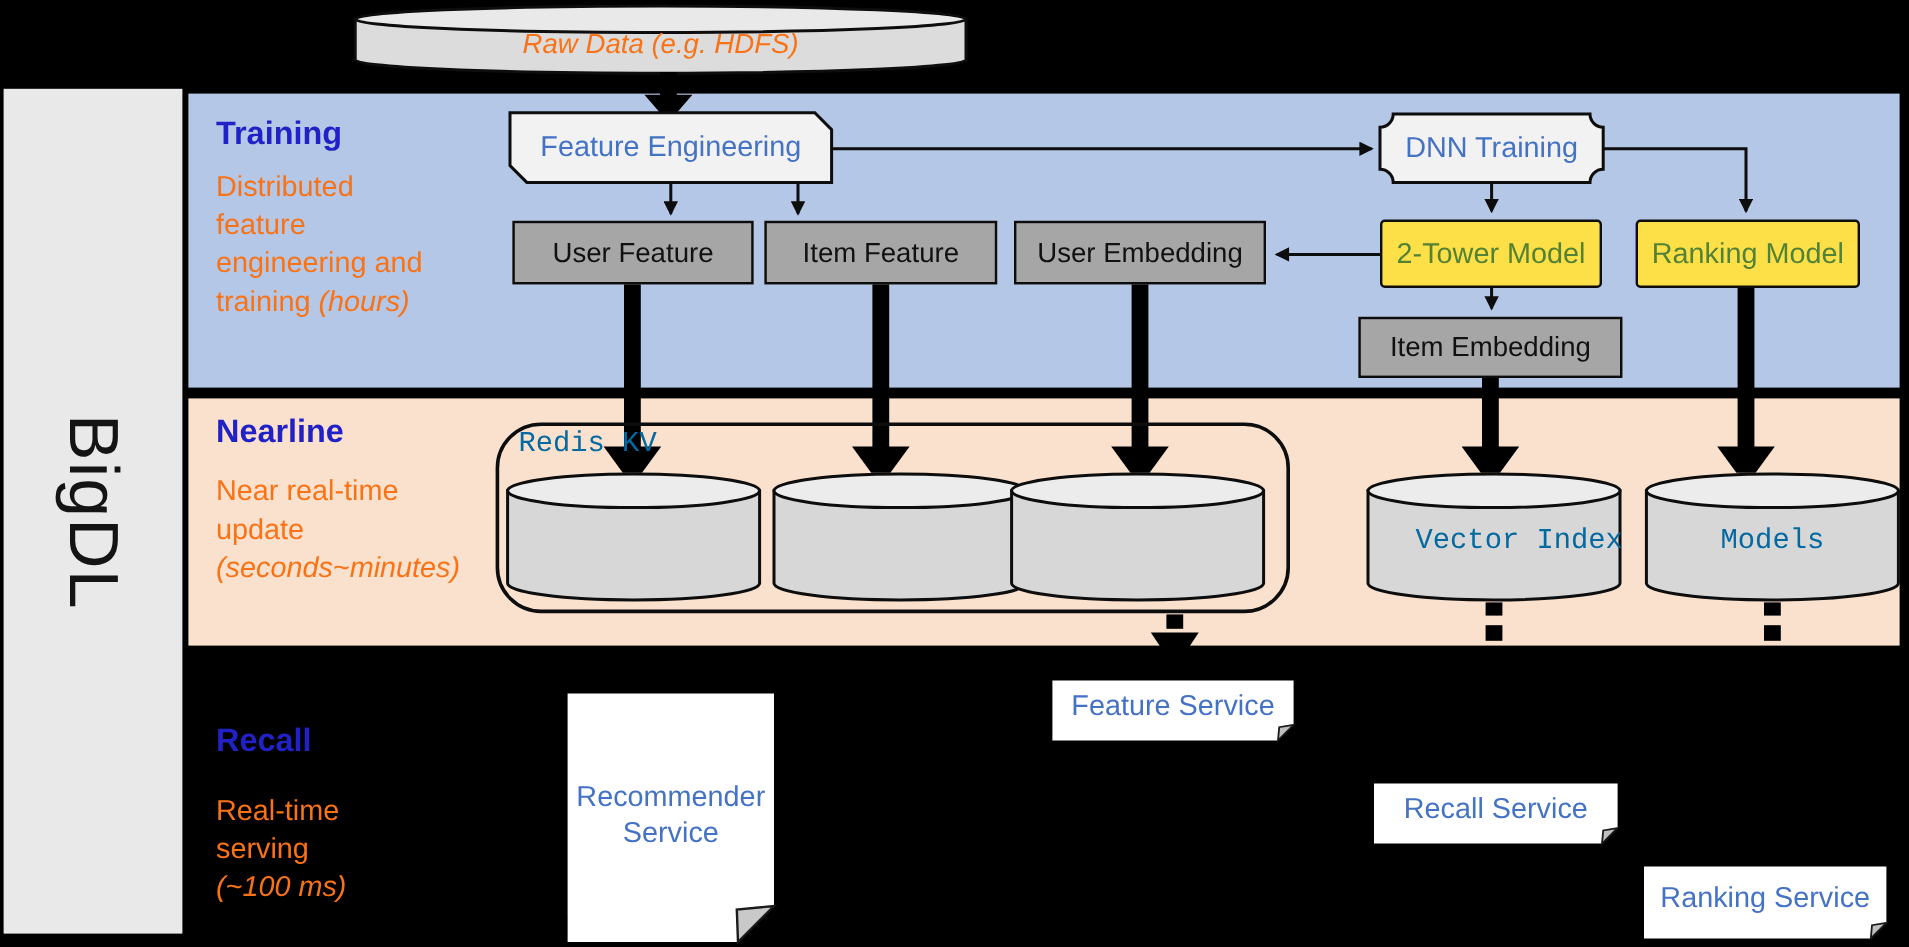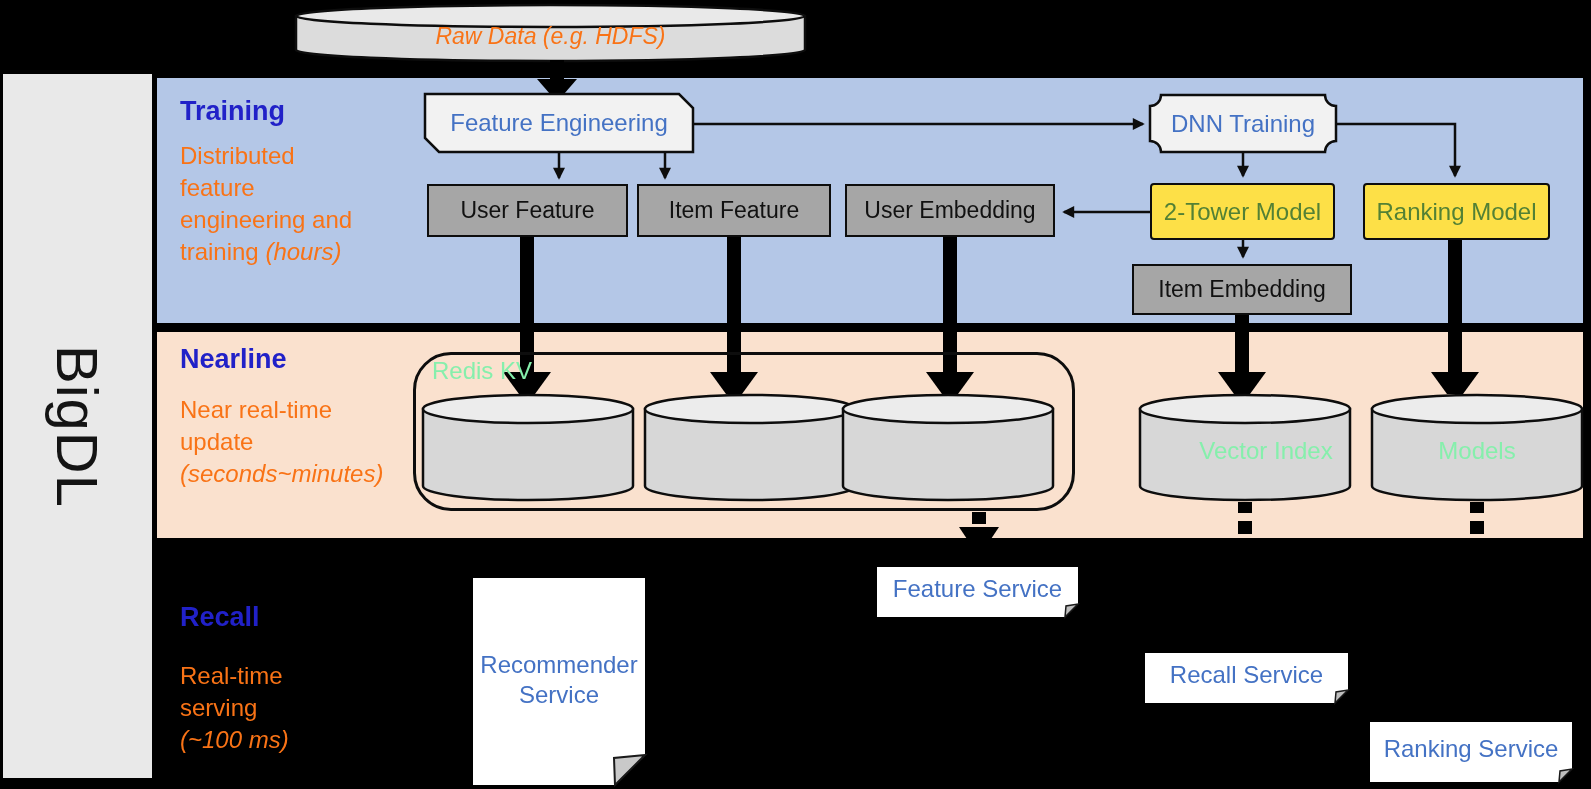--- a/index.html
+++ b/index.html
@@ -10,21 +10,21 @@
   .band{position:absolute;left:157px;width:1426px;}
   .band-offline{top:78px;height:245px;background:#B4C7E7;}
   .band-nearline{top:332px;height:206px;background:#FAE1CE;}
   .leftbar{left:3px;top:74px;width:149px;height:704px;background:#E9E9E9;}
   .bigdl{font-size:58px;color:#141414;transform:rotate(90deg);white-space:nowrap;letter-spacing:1px;}
   .sec-title{font-size:27px;font-weight:700;color:#2121C8;}
   .sec-desc{font-size:24px;line-height:32px;color:#f97316;}
   .graybox{background:#A6A6A6;border:2.5px solid #0d0d0d;color:#111;font-size:23px;box-sizing:border-box;}
   .roundbox{background:#fde047;border:2.5px solid #0d0d0d;border-radius:4px;color:#538135;font-size:24px;box-sizing:border-box;}
   .t-blue{color:#4472C4;}
-  .t-brown{color:#86efac;}
+  .t-brown{color:#0369a1;font-family:Liberation Mono, monospace;}
   .lab24{font-size:24px;}
   .lab23{font-size:23px;color:#f97316;font-style:italic;}
   .redis-container{border:3px solid #0d0d0d;border-radius:38px;background:transparent;box-sizing:border-box;}
   .svglayer{left:0;top:0;}
   .it{font-style:italic;}
 </style>
 </head>
 <body>
 
 <div class="stage">

